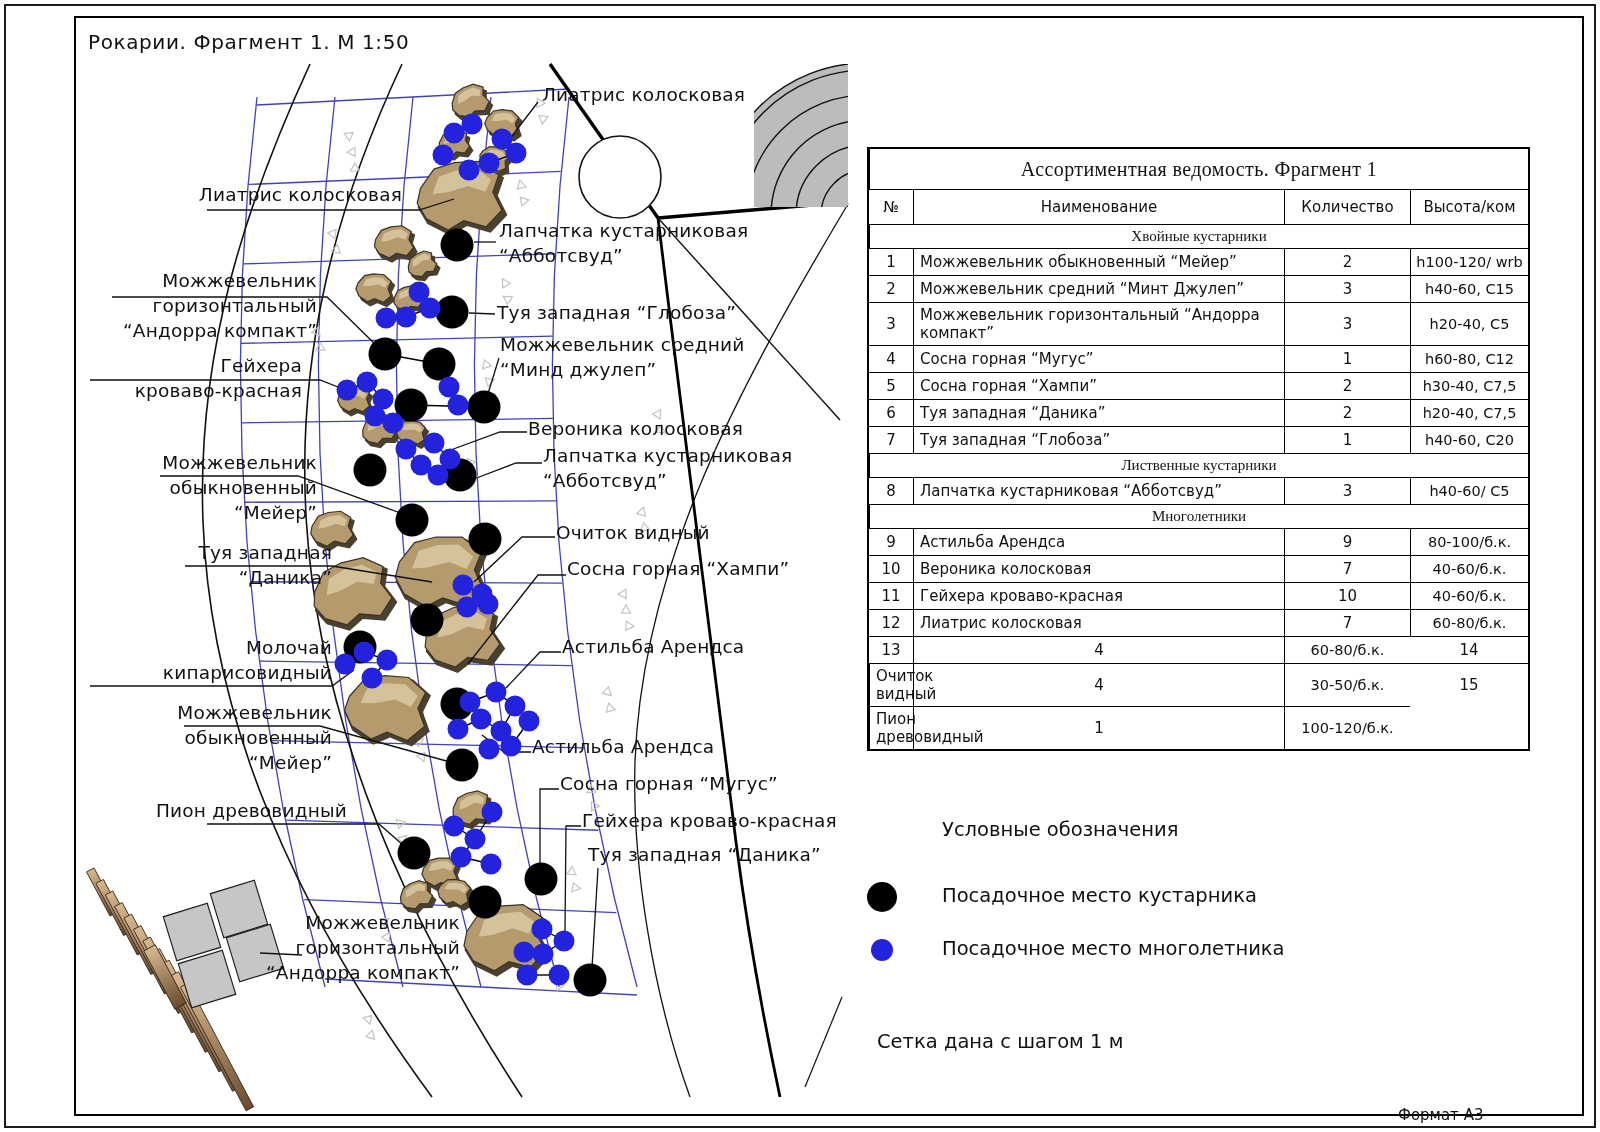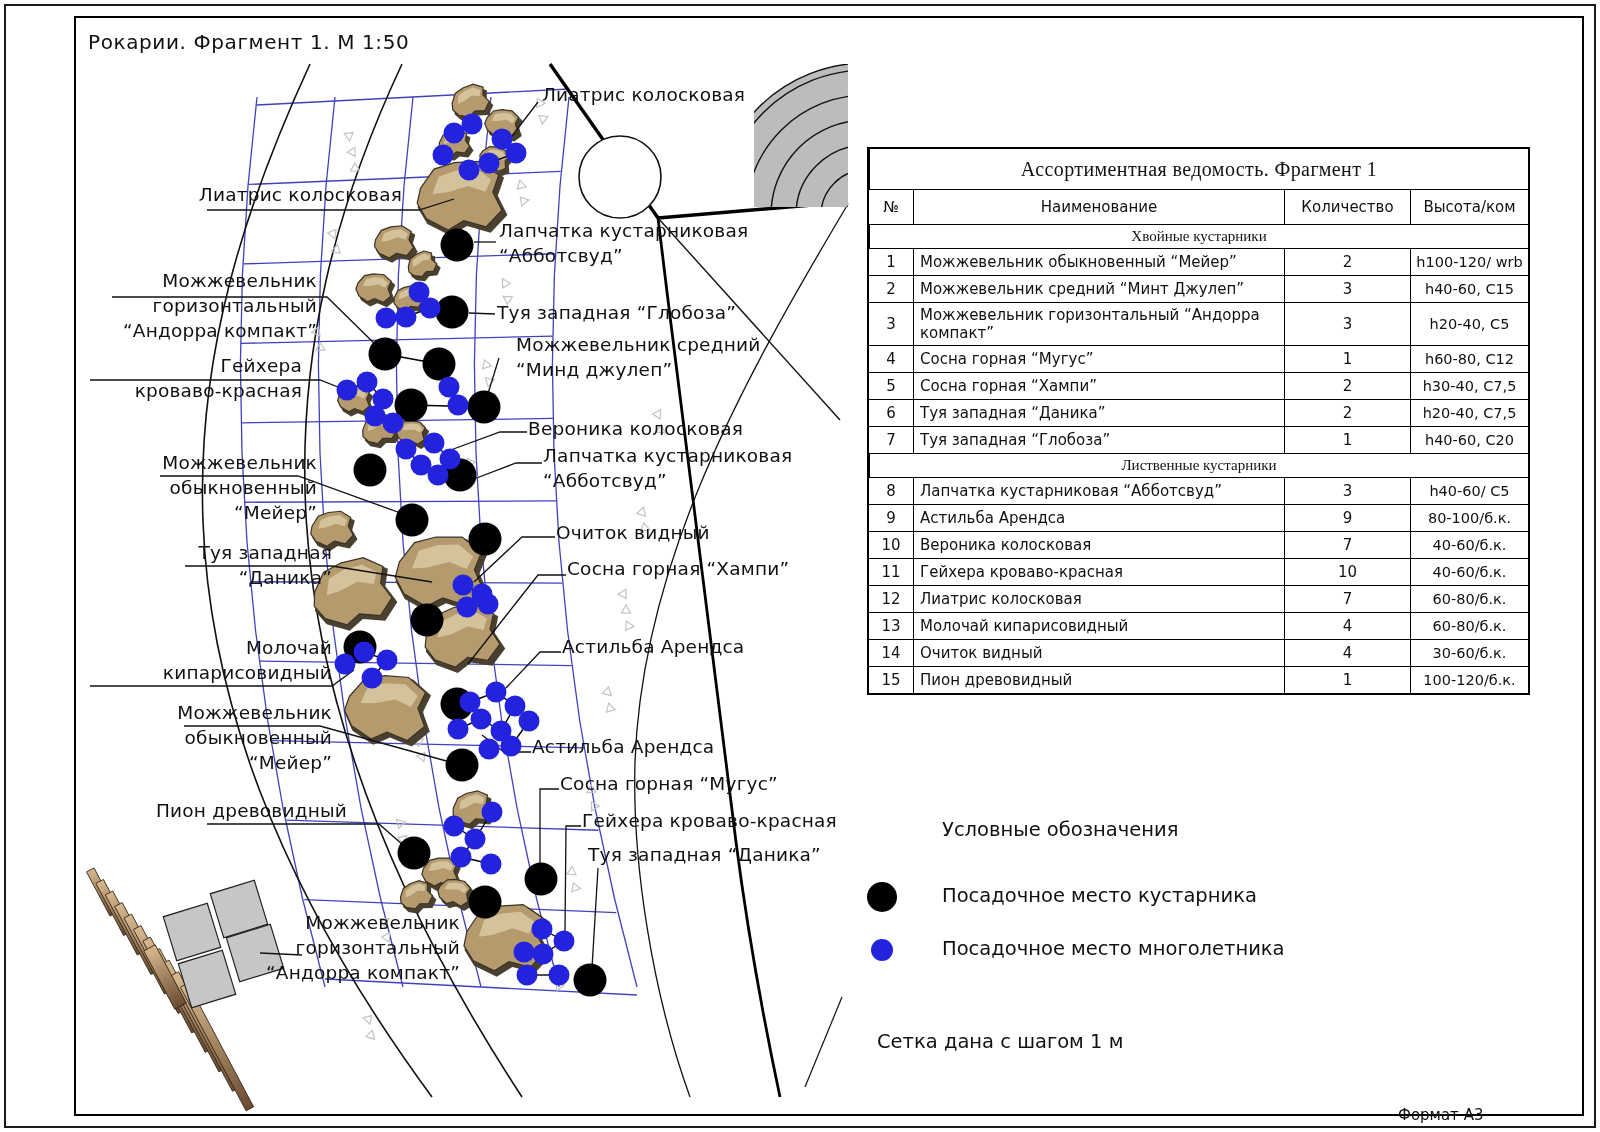--- a/index.html
+++ b/index.html
@@ -369,21 +369,21 @@
       <div class="plan-label" style="left: 466px; top: 64px;">
         <div class="ln">Лиатрис колосковая</div>
       </div>
       <div class="plan-label" style="left: 423px; top: 200px;">
         <div class="ln">Лапчатка кустарниковая</div>
         <div class="ln">“Абботсвуд”</div>
       </div>
       <div class="plan-label" style="left: 421px; top: 282px;">
         <div class="ln">Туя западная “Глобоза”</div>
       </div>
-      <div class="plan-label" style="left: 440px; top: 314px;">
+      <div class="plan-label" style="left: 424px; top: 314px;">
         <div class="ln">Можжевельник средний</div>
         <div class="ln">“Минд джулеп”</div>
       </div>
       <div class="plan-label" style="left: 452px; top: 398px;">
         <div class="ln">Вероника колосковая</div>
       </div>
       <div class="plan-label" style="left: 467px; top: 425px;">
         <div class="ln">Лапчатка кустарниковая</div>
         <div class="ln">“Абботсвуд”</div>
       </div>
@@ -443,44 +443,44 @@
       <div class="tc val cx">h20-40, C7,5</div>
       <div class="tc c0">7</div>
       <div class="tc name cx">Туя западная “Глобоза”</div>
       <div class="tc cx">1</div>
       <div class="tc val cx">h40-60, C20</div>
       <div class="tc span sec">Лиственные кустарники</div>
       <div class="tc c0">8</div>
       <div class="tc name cx">Лапчатка кустарниковая “Абботсвуд”</div>
       <div class="tc cx">3</div>
       <div class="tc val cx">h40-60/ C5</div>
+      <div class="tc span sec">Многолетники</div>
       <div class="tc c0">9</div>
       <div class="tc name cx">Астильба Арендса</div>
       <div class="tc cx">9</div>
       <div class="tc val cx">80-100/б.к.</div>
       <div class="tc c0">10</div>
       <div class="tc name cx">Вероника колосковая</div>
       <div class="tc cx">7</div>
       <div class="tc val cx">40-60/б.к.</div>
       <div class="tc c0">11</div>
       <div class="tc name cx">Гейхера кроваво-красная</div>
       <div class="tc cx">10</div>
       <div class="tc val cx">40-60/б.к.</div>
       <div class="tc c0">12</div>
       <div class="tc name cx">Лиатрис колосковая</div>
       <div class="tc cx">7</div>
       <div class="tc val cx">60-80/б.к.</div>
       <div class="tc c0">13</div>
-      <div class="tc name cx">Молочай кипарисовидный</div>
       <div class="tc cx">4</div>
       <div class="tc val cx">60-80/б.к.</div>
       <div class="tc c0">14</div>
       <div class="tc name cx">Очиток видный</div>
       <div class="tc cx">4</div>
-      <div class="tc val cx">30-60/б.к.</div>
+      <div class="tc val cx">30-50/б.к.</div>
       <div class="tc c0">15</div>
       <div class="tc name cx">Пион древовидный</div>
       <div class="tc cx">1</div>
       <div class="tc val cx">100-120/б.к.</div>
     </div>
 
   <div class="legend-title">Условные обозначения</div>
   <div class="legend-dot" style="left:791px;top:864px;width:30px;height:30px;background:#000;"></div>
   <div class="legend-label" style="left:866px;top:866px;">Посадочное место кустарника</div>
   <div class="legend-dot" style="left:795px;top:921px;width:22px;height:22px;background:#2323dd;"></div>

